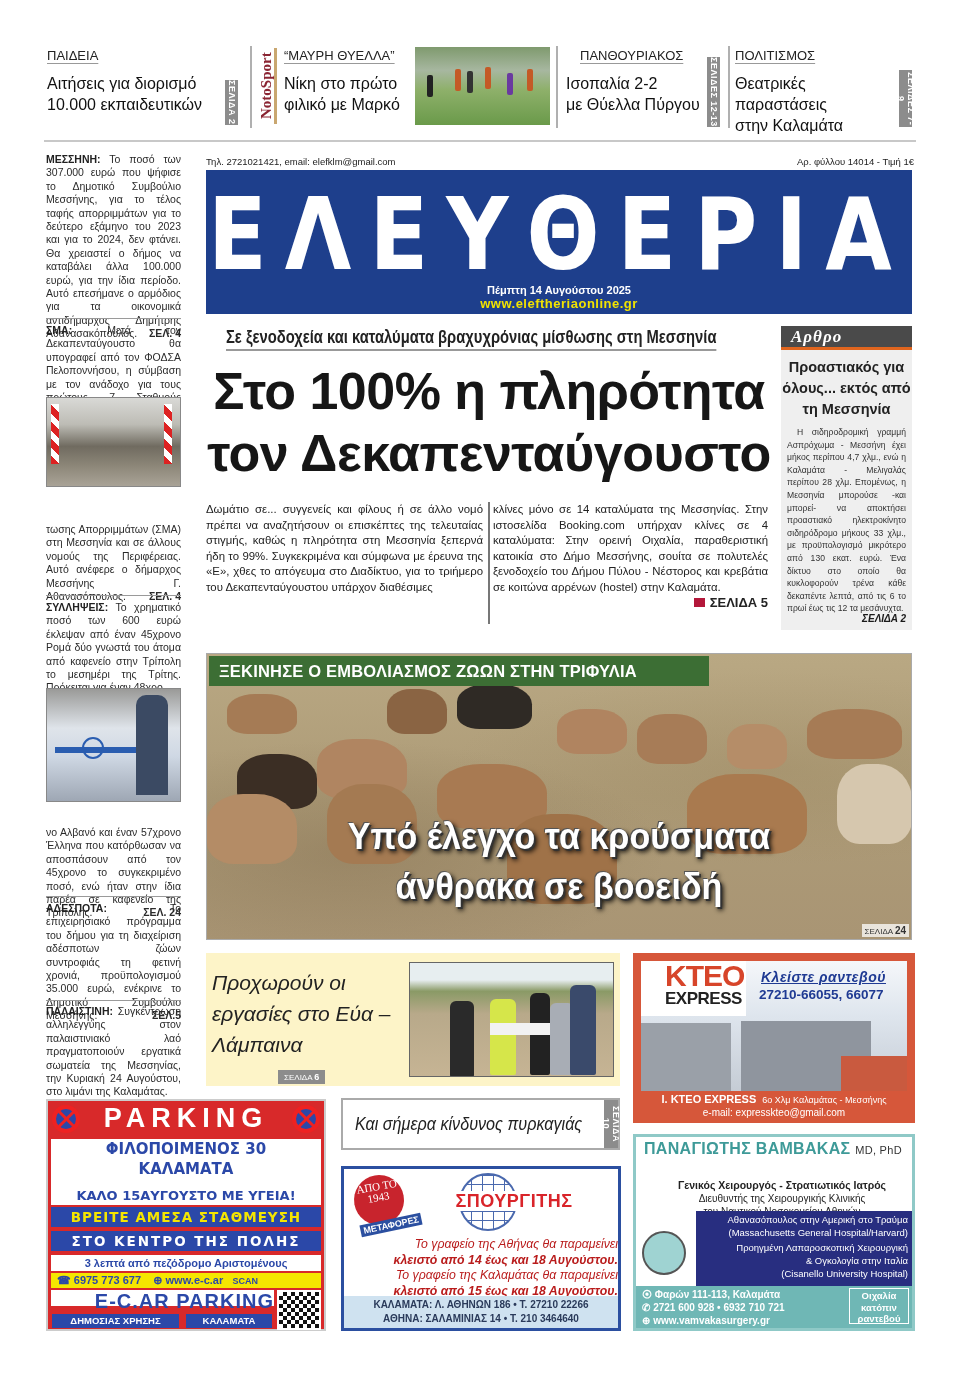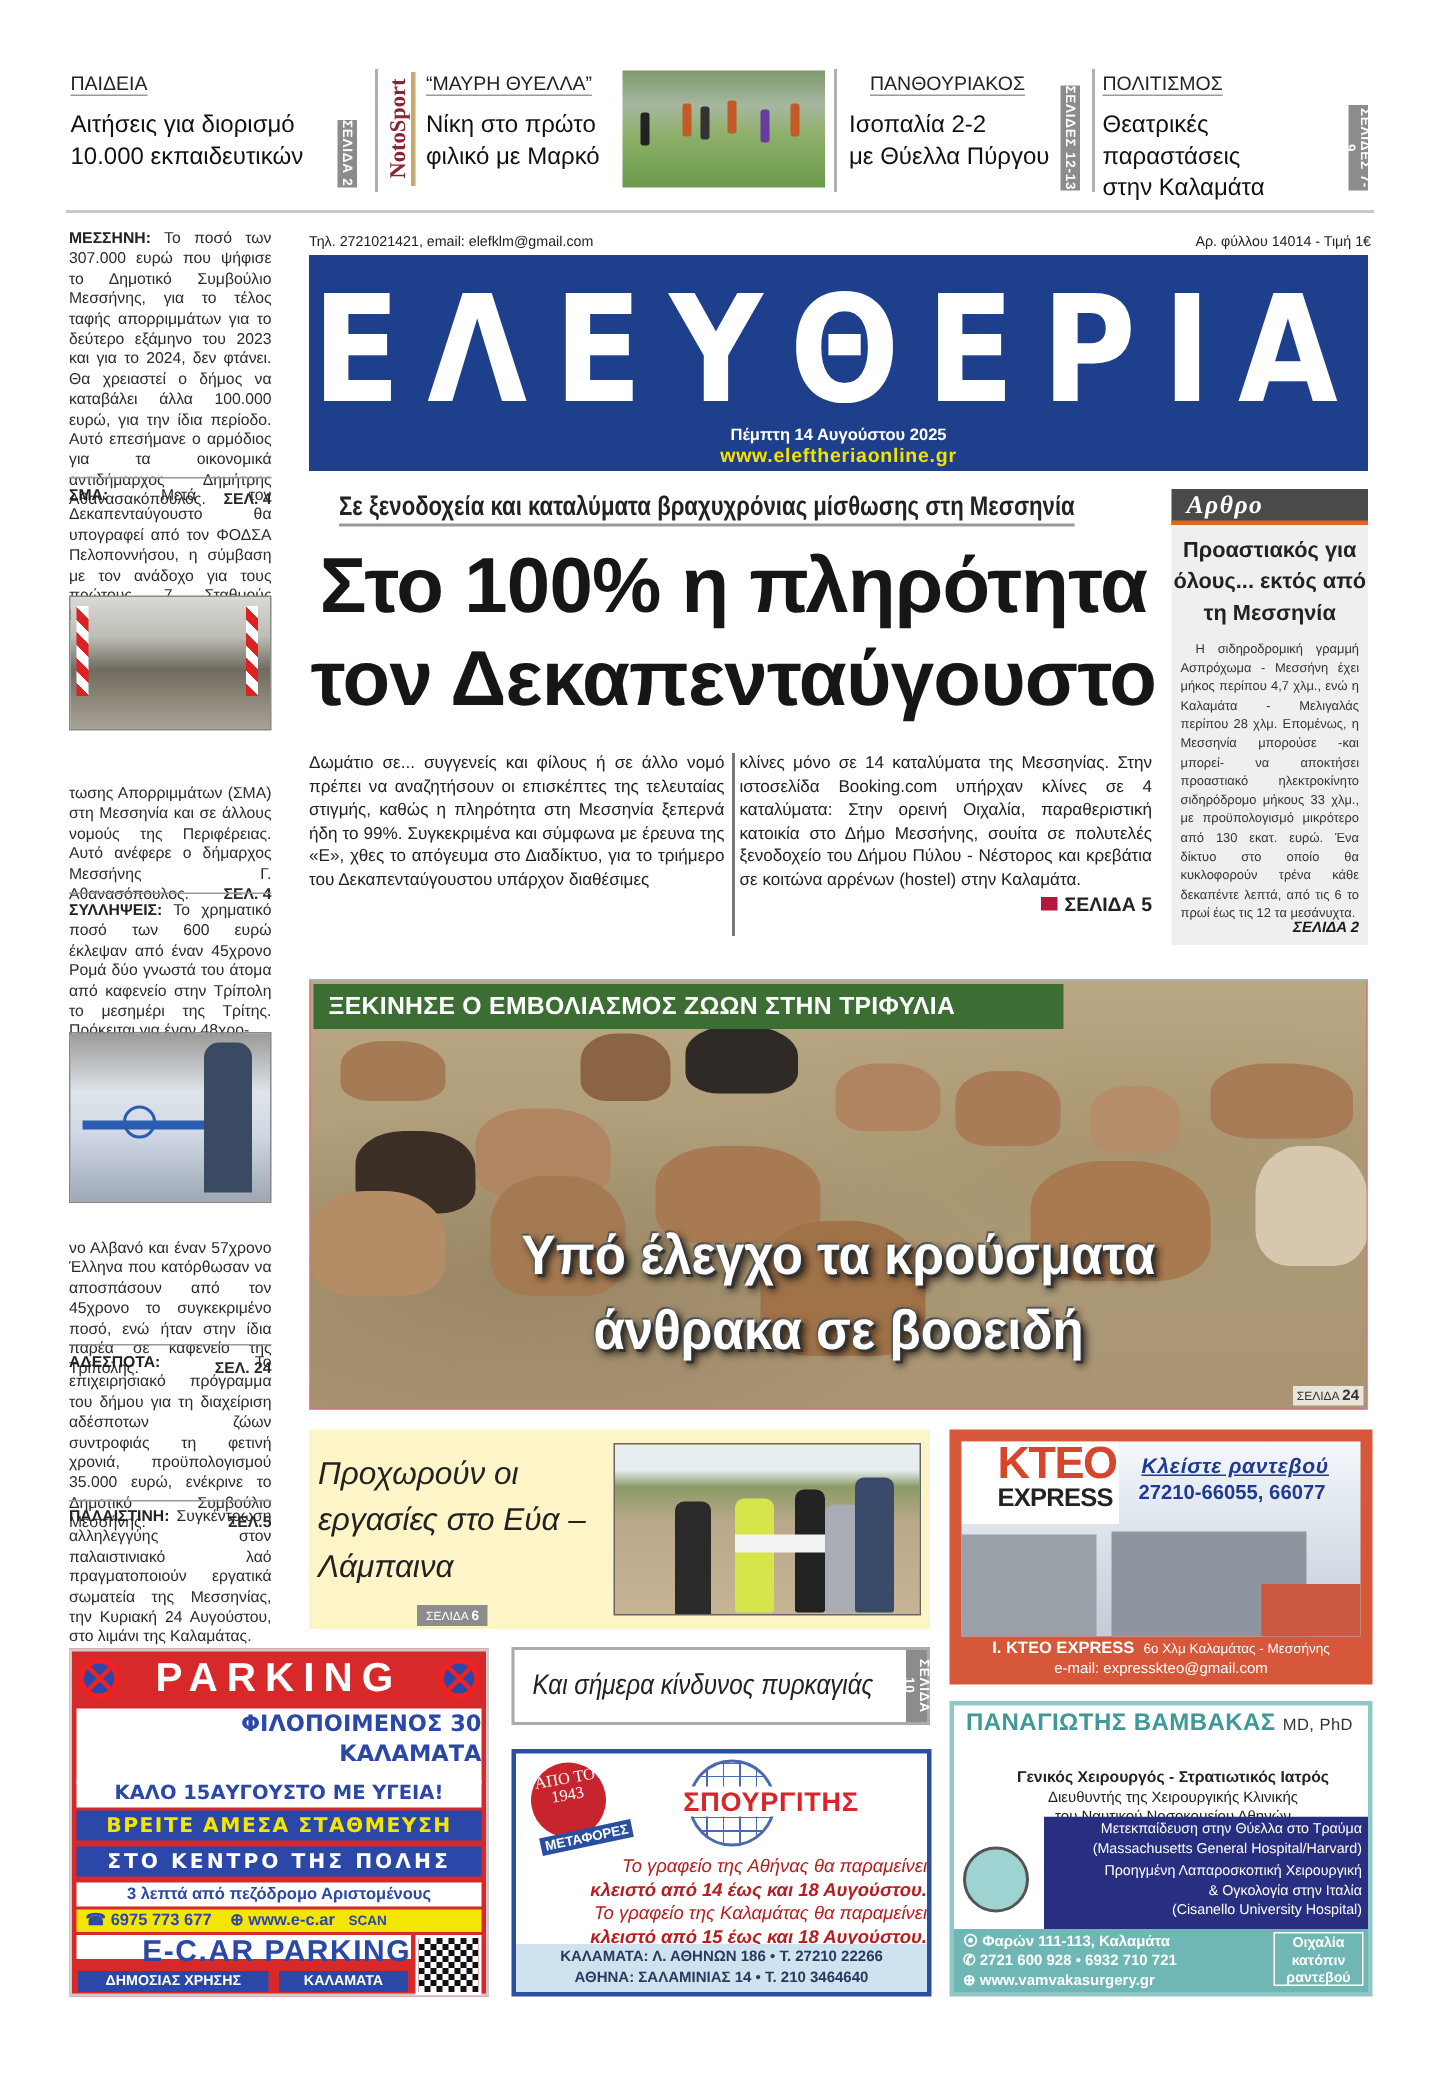--- a/index.html
+++ b/index.html
@@ -40,21 +40,21 @@
   .sel5 .sq { display: inline-block; width: 11px; height: 9px; background: #b3173a; margin-right: 5px; vertical-align: 0; }
 
   
   .arthro { position: absolute; left: 781px; top: 326px; width: 131px; height: 304px; background: #efefef; }
   .arthro .hdr { height: 24px; background: #4a4a4a; border-bottom: 3px solid #e0651e; color: #fff; font-family: "Liberation Serif", serif; font-style: italic; font-weight: bold; font-size: 17px; padding-left: 10px; line-height: 22px; letter-spacing: 1px; }
   .arthro .t { text-align: center; font-weight: bold; font-size: 14.5px; line-height: 21px; margin-top: 7px; color: #222; }
   .arthro .b { font-size: 8.6px; line-height: 12.6px; color: #333; text-align: justify; padding: 6px 6px 0 6px; text-indent: 10px; }
   .arthro .s { position: absolute; right: 6px; bottom: 6px; font-weight: bold; font-style: italic; font-size: 10px; }
 
   
-  .cattle { position: absolute; left: 206px; top: 653px; width: 706px; height: 287px; overflow: hidden; background: #ef4444; border: 1px solid #aaa; }
+  .cattle { position: absolute; left: 206px; top: 653px; width: 706px; height: 287px; overflow: hidden; background: #3b82f6; border: 1px solid #aaa; }
   .cattle .grass { position: absolute; inset: 0; background:
       radial-gradient(ellipse at 20% 70%, rgba(120,100,70,0.35) 0%, transparent 40%),
       radial-gradient(ellipse at 80% 40%, rgba(150,130,90,0.3) 0%, transparent 40%),
       linear-gradient(180deg, #b9a883 0%, #ad9b77 50%, #a99574 100%); }
   .cow { position: absolute; border-radius: 40% 45% 30% 30%; }
   .cattle .tag { position: absolute; left: 2px; top: 2px; height: 30px; width: 500px; background: #3c6e34; color: #fff; font-weight: bold; font-size: 16.5px; line-height: 30px; padding-left: 10px; letter-spacing: 0.2px; }
   .cattle .ovl { position: absolute; left: 0; right: 0; top: 158px; text-align: center; color: #fff; font-weight: bold; font-size: 37px; line-height: 50px; text-shadow: 2px 2px 0 #333, -1px -1px 0 #555, 3px 3px 6px #000; font-family: "Liberation Sans", sans-serif; transform: scaleX(0.92); }
   .cattle .pg { position: absolute; right: 2px; bottom: 2px; background: rgba(255,255,255,0.75); font-size: 8px; padding: 1px 3px; color: #333; }
   .cattle .pg b { font-size: 10px; }
 
@@ -271,21 +271,21 @@
     <div class="phone">27210-66055, 66077</div>
   </div>
   <div class="foot1"><span style="font-weight:bold; font-size:11px;">I. KTEO EXPRESS</span> &nbsp;<span>6ο Χλμ Καλαμάτας - Μεσσήνης</span></div>
   <div class="foot2">e-mail: expresskteo@gmail.com</div>
 </div>
 
 <div class="parking">
   <div class="nosign" style="left:4px;"></div>
   <div class="nosign" style="right:4px;"></div>
   <div class="row" style="top:2px; color:#fff; font-size:27px; letter-spacing:6px;">PARKING</div>
-  <div class="row" style="top:38px; height:50px; background:#fff; color:#2b48a8; font-family:'DejaVu Sans',sans-serif; font-size:15px; line-height:20px;text-align:right;">
+  <div class="row" style="top:38px; height:50px; background:#fff; color:#2b48a8; font-family:'DejaVu Sans',sans-serif; font-size:15px; line-height:20px;">
     <div>ΦΙΛΟΠΟΙΜΕΝΟΣ 30</div>
       <div>ΚΑΛΑΜΑΤΑ</div>
   </div>
   <div class="row" style="top:86px; height:18px; background:#fff; color:#2b48a8; font-family:'DejaVu Sans',sans-serif; font-size:13px; line-height:18px;">ΚΑΛΟ 15ΑΥΓΟΥΣΤΟ ΜΕ ΥΓΕΙΑ!</div>
   <div class="row" style="top:106px; height:20px; background:#2b48a8; color:#f5e600; font-family:'DejaVu Sans',sans-serif; font-size:13.5px; line-height:20px; letter-spacing:1px;">ΒΡΕΙΤΕ ΑΜΕΣΑ ΣΤΑΘΜΕΥΣΗ</div>
   <div class="row" style="top:130px; height:20px; background:#2b48a8; color:#fff; font-family:'DejaVu Sans',sans-serif; font-size:13.5px; line-height:20px; letter-spacing:2px;">ΣΤΟ ΚΕΝΤΡΟ ΤΗΣ ΠΟΛΗΣ</div>
   <div class="row" style="top:154px; height:16px; background:#fff; color:#2b48a8; font-size:11px; line-height:16px;">3 λεπτά από πεζόδρομο Αριστομένους</div>
   <div class="row" style="top:172px; height:15px; background:#f5e600; color:#2b48a8; font-size:11px; line-height:15px; text-align:left; padding-left:6px;">
     ☎ <span>6975 773 677</span> &nbsp;&nbsp; ⊕ <span>www.e-c.ar</span> &nbsp; <span style="font-size:9px;">SCAN</span>
   </div>
@@ -317,21 +317,21 @@
   </div>
 </div>
 
 <div class="vamv">
   <div class="name"><span style="color:#3e9a98; font-weight:bold; font-size:16px;">ΠΑΝΑΓΙΩΤΗΣ ΒΑΜΒΑΚΑΣ</span> <span>MD, PhD</span></div>
   <div class="l" style="top:23px; font-weight:bold; font-size:10.5px;">Γενικός Χειρουργός - Στρατιωτικός Ιατρός</div>
   <div class="l" style="top:37px; font-size:10px;">Διευθυντής της Χειρουργικής Κλινικής</div>
   <div class="l" style="top:50px; font-size:10px;">του Ναυτικού Νοσοκομείου Αθηνών</div>
   <div class="circle"></div>
   <div class="blue">
-    <div style="padding-top:2px;">Μετεκπαίδευση στην Θύελλα στο Τραύμα</div>
+    <div style="padding-top:2px;">Αθανασόπουλος στην Αμερική στο Τραύμα</div>
     <div>(Massachusetts General Hospital/Harvard)</div>
     <div style="margin-top:2px;">Προηγμένη Λαπαροσκοπική Χειρουργική</div>
     <div>&amp; Ογκολογία στην Ιταλία</div>
     <div>(Cisanello University Hospital)</div>
   </div>
   <div class="bottom">
     <div class="c">
       <div>⦿ <span>Φαρών 111-113, Καλαμάτα</span></div>
       <div>✆ <span>2721 600 928 • 6932 710 721</span></div>
       <div>⊕ <span>www.vamvakasurgery.gr</span></div>

